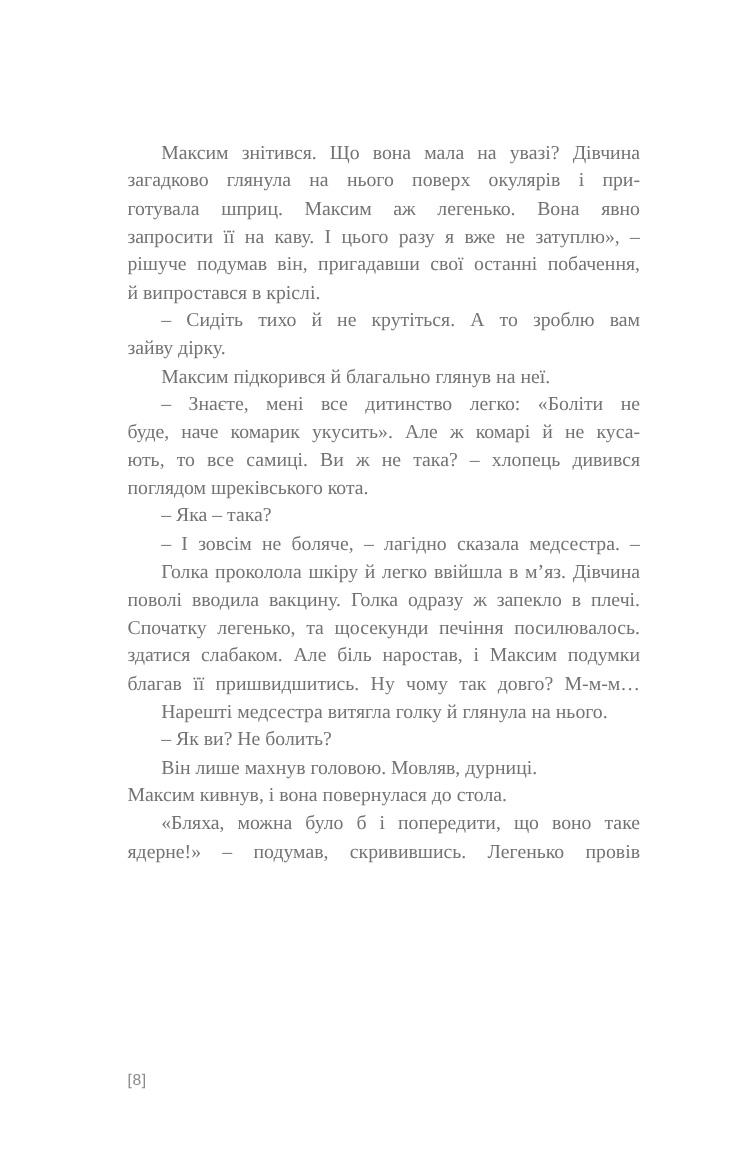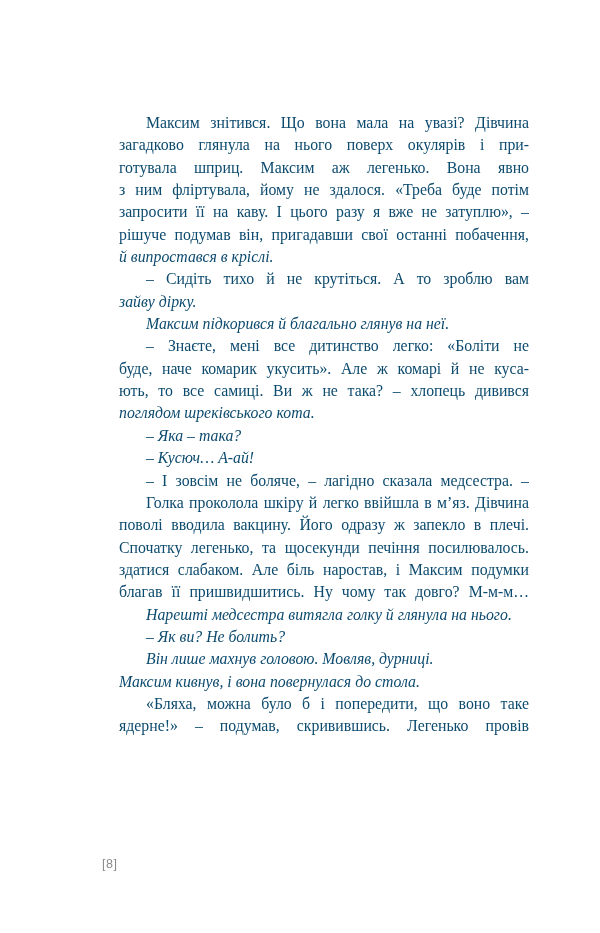--- a/index.html
+++ b/index.html
@@ -13,39 +13,37 @@
     height: 933px;
     background: #ffffff;
     overflow: hidden;
     font-family: "Liberation Serif", "DejaVu Serif", serif;
   }
   .text-block {
     position: absolute;
     left: 102px;
     top: 112px;
     width: 410px;
-    color: #0c4a6e;
+    color: #737373;
     font-size: 15.8px;
     line-height: 22.35px;
-    margin-left: 17px;
     -webkit-font-smoothing: antialiased;
   }
   .line {
     white-space: nowrap;
     overflow: hidden;
     text-align: left;
   }
   .line.just {
     text-align: justify;
     text-align-last: justify;
   }
   .line.end {
     text-align: center;
     text-align-last: left;
-    font-style: italic;
   }
   .line.indent {
     padding-left: 27px;
   }
   .footer {
     position: absolute;
     left: 102px;
     top: 857px;
     font-family: "Liberation Sans", "DejaVu Sans", sans-serif;
     font-size: 12.5px;
@@ -56,36 +54,34 @@
 </head>
 <body>
 
 <div class="page">
 
   <div class="text-block">
 
   <div class="line indent just">Максим знітився. Що вона мала на увазі? Дівчина</div>
       <div class="line just">загадково глянула на нього поверх окулярів і при-</div>
       <div class="line just">готувала шприц. Максим аж легенько. Вона явно</div>
-      <div class="line just">з ним фліртувала, йому не здалося. «Треба буде потім</div>
       <div class="line just">запросити її на каву. І цього разу я вже не затуплю», –</div>
       <div class="line just">рішуче подумав він, пригадавши свої останні побачення,</div>
       <div class="line end">й випростався в кріслі.</div>
       <div class="line indent just">– Сидіть тихо й не крутіться. А то зроблю вам</div>
       <div class="line end">зайву дірку.</div>
       <div class="line indent end">Максим підкорився й благально глянув на неї.</div>
       <div class="line indent just">– Знаєте, мені все дитинство легко: «Боліти не</div>
       <div class="line just">буде, наче комарик укусить». Але ж комарі й не куса-</div>
       <div class="line just">ють, то все самиці. Ви ж не така? – хлопець дивився</div>
       <div class="line end">поглядом шреківського кота.</div>
       <div class="line indent end">– Яка – така?</div>
-      <div class="line indent end">– Кусюч… А-ай!</div>
       <div class="line indent just">– І зовсім не боляче, – лагідно сказала медсестра. –</div>
       <div class="line indent just">Голка проколола шкіру й легко ввійшла в м’яз. Дівчина</div>
-      <div class="line just">поволі вводила вакцину. Його одразу ж запекло в плечі.</div>
+      <div class="line just">поволі вводила вакцину. Голка одразу ж запекло в плечі.</div>
       <div class="line just">Спочатку легенько, та щосекунди печіння посилювалось.</div>
       <div class="line just">здатися слабаком. Але біль наростав, і Максим подумки</div>
       <div class="line just">благав її пришвидшитись. Ну чому так довго? М-м-м…</div>
       <div class="line indent end">Нарешті медсестра витягла голку й глянула на нього.</div>
       <div class="line indent end">– Як ви? Не болить?</div>
       <div class="line indent end">Він лише махнув головою. Мовляв, дурниці.</div>
       <div class="line end">Максим кивнув, і вона повернулася до стола.</div>
       <div class="line indent just">«Бляха, можна було б і попередити, що воно таке</div>
       <div class="line just">ядерне!» – подумав, скривившись. Легенько провів</div>
     </div>

